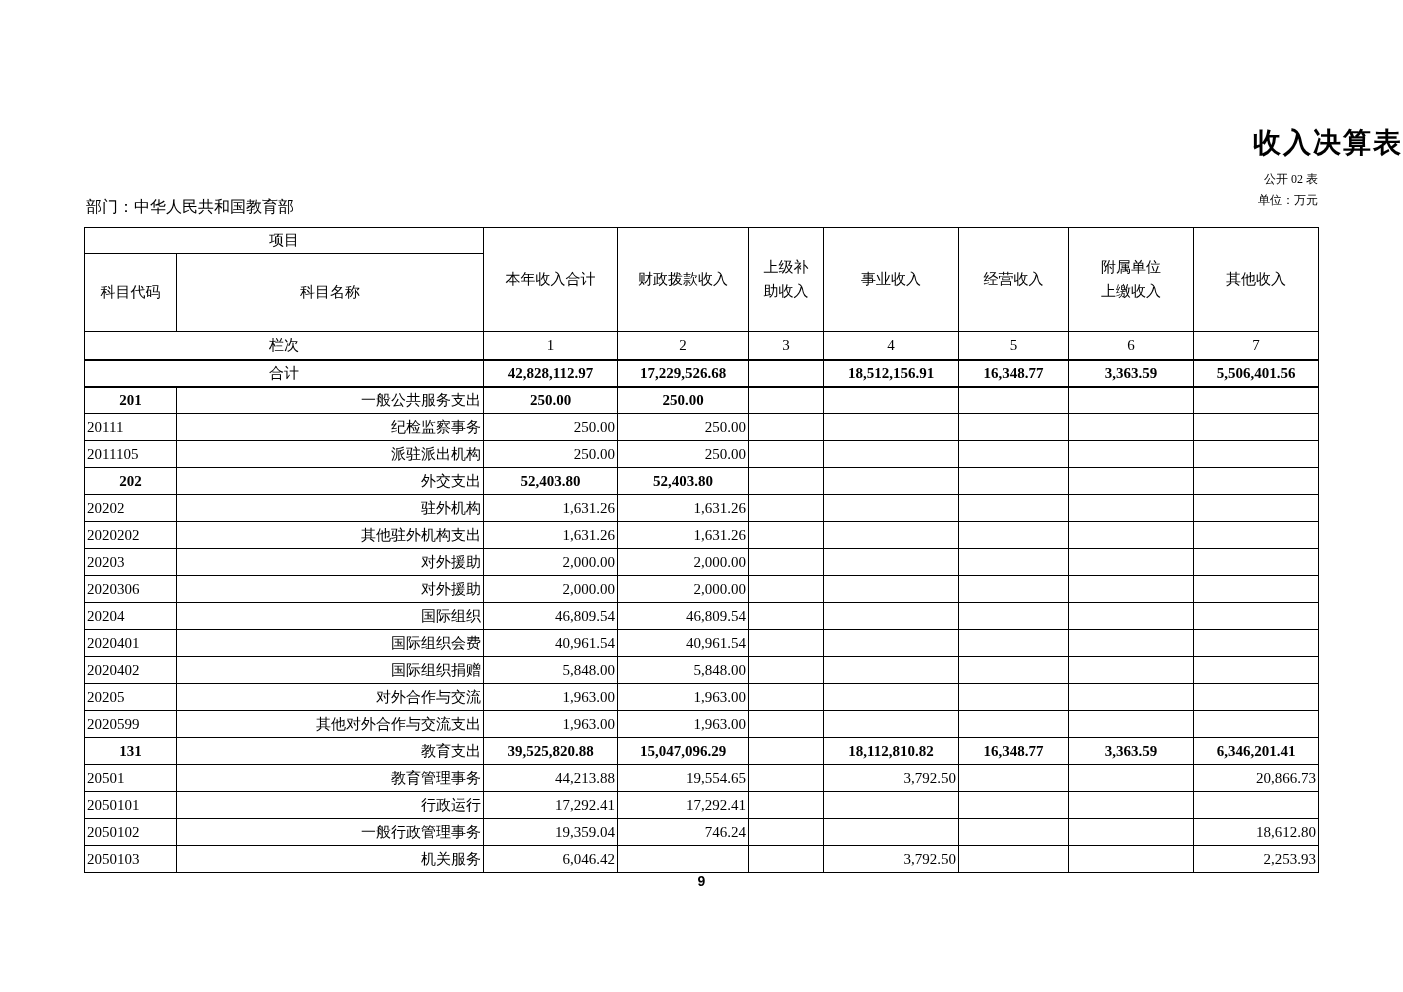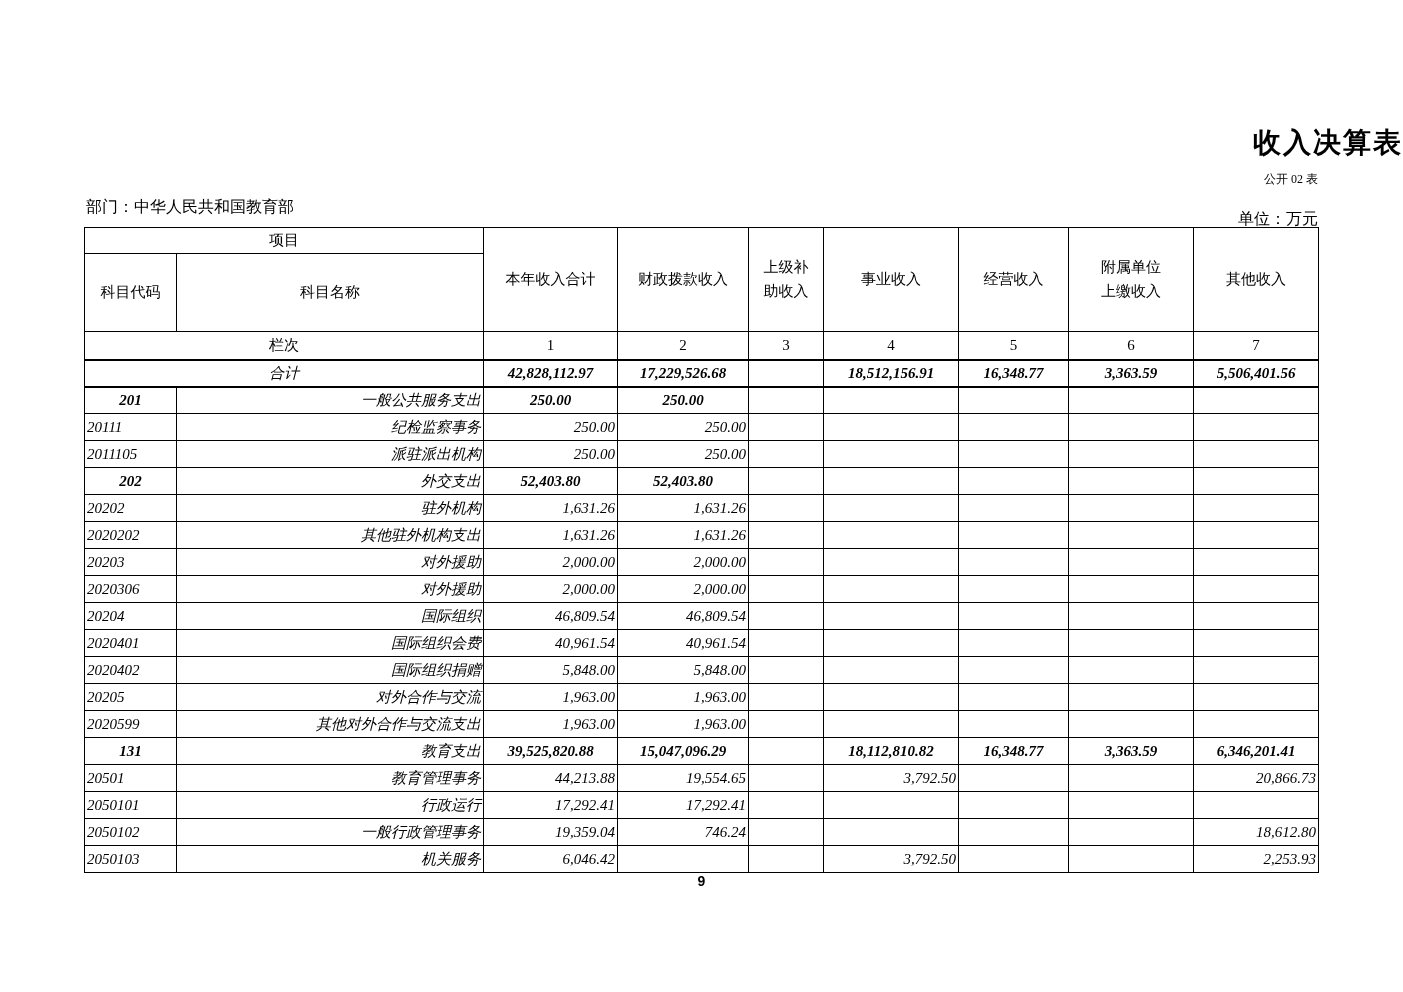--- a/index.html
+++ b/index.html
@@ -21,22 +21,22 @@
   }
   .form-code {
     position: absolute; top: 171px; right: 85px;
     font-size: 12px;
   }
   .dept {
     position: absolute; top: 197px; left: 86px;
     font-size: 16px;
   }
   .unit {
-    position: absolute; top: 209px; right: 85px;
-    font-size: 16px;
+    position: absolute; top: 192px; right: 85px;
+    font-size: 12px;
   }
   table.sheet {
     position: absolute; top: 227px; left: 84px;
     width: 1234px;
     border-collapse: collapse;
     table-layout: fixed;
   }
   table.sheet td {
     border: 1px solid #000;
     font-size: 15px;
@@ -45,21 +45,21 @@
     vertical-align: middle;
   }
   
   thead tr.r1 { height: 26px; }
   thead tr.r2 { height: 78px; }
   thead tr.r3 { height: 28px; }
   thead tr.r3 td { border-bottom-width: 2px; }
   td.c { text-align: center; }
   td.pre { white-space: pre-line; line-height: 1.55; }
   
-  tbody tr { height: 27px; font-style: italic; }
+  tbody tr { height: 27px; }
   td.code { text-align: left; padding-left: 7px; }
   td.name { text-align: right; padding-left: 10px; }
   td.name.ind { }
   td.val  { text-align: right; padding-right: 7px; }
   td.total { text-align: center; }
   tr.hl td.code, tr.hl td.val { font-weight: bold; text-align: center; }
   tr.total-row td { border-bottom-width: 2px; }
   .pageno {
     position: absolute; top: 873px; left: 0; width: 100%;
     text-align: center;

